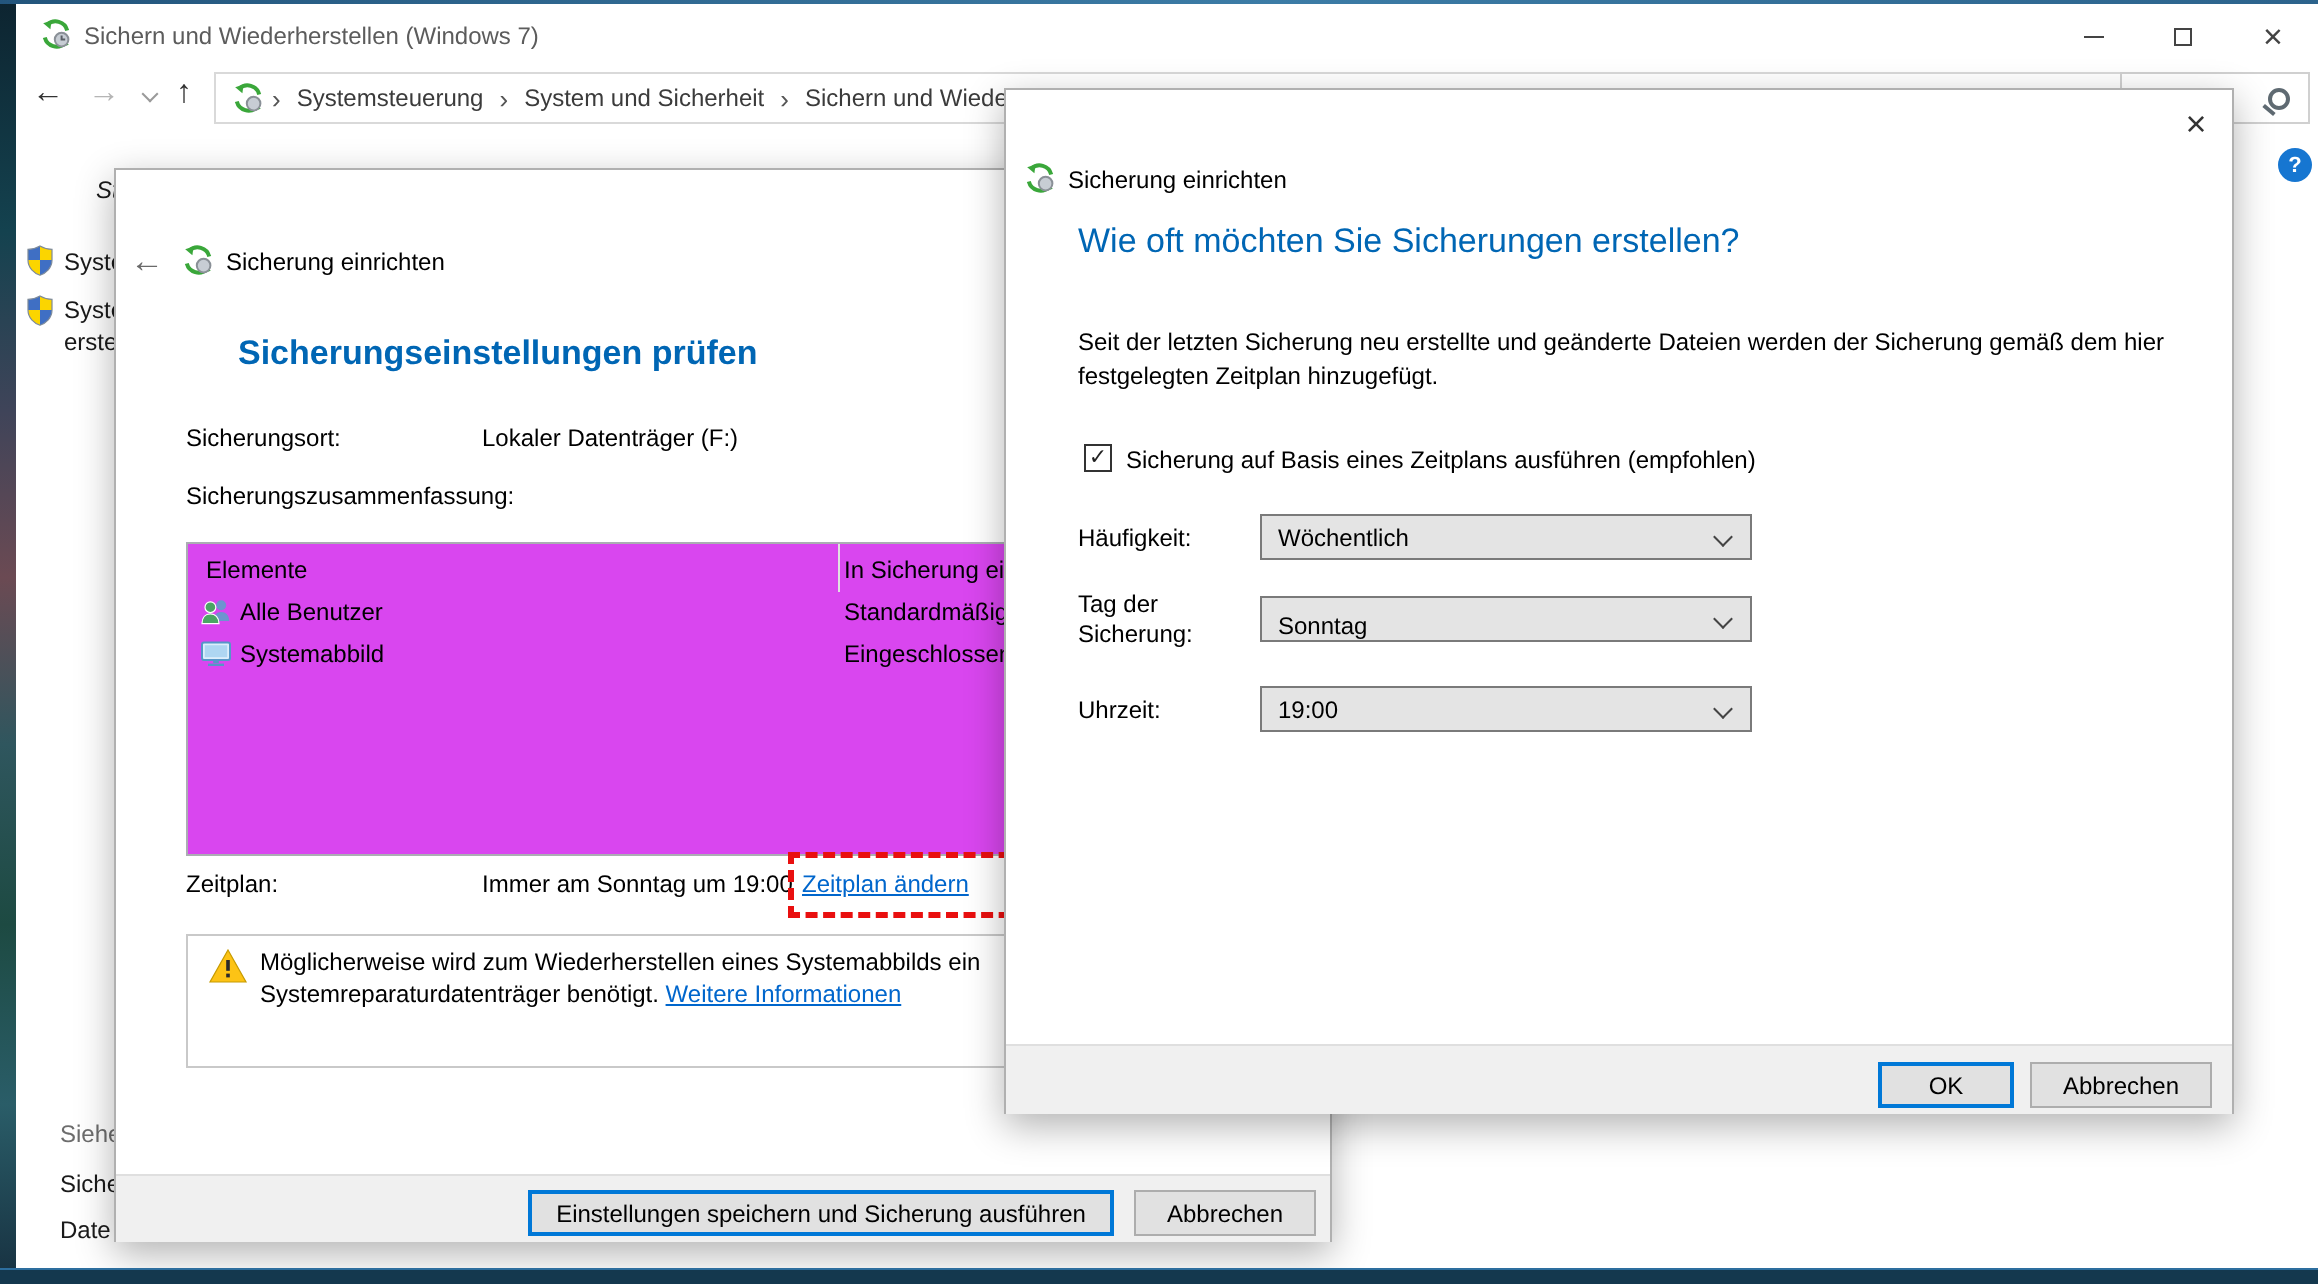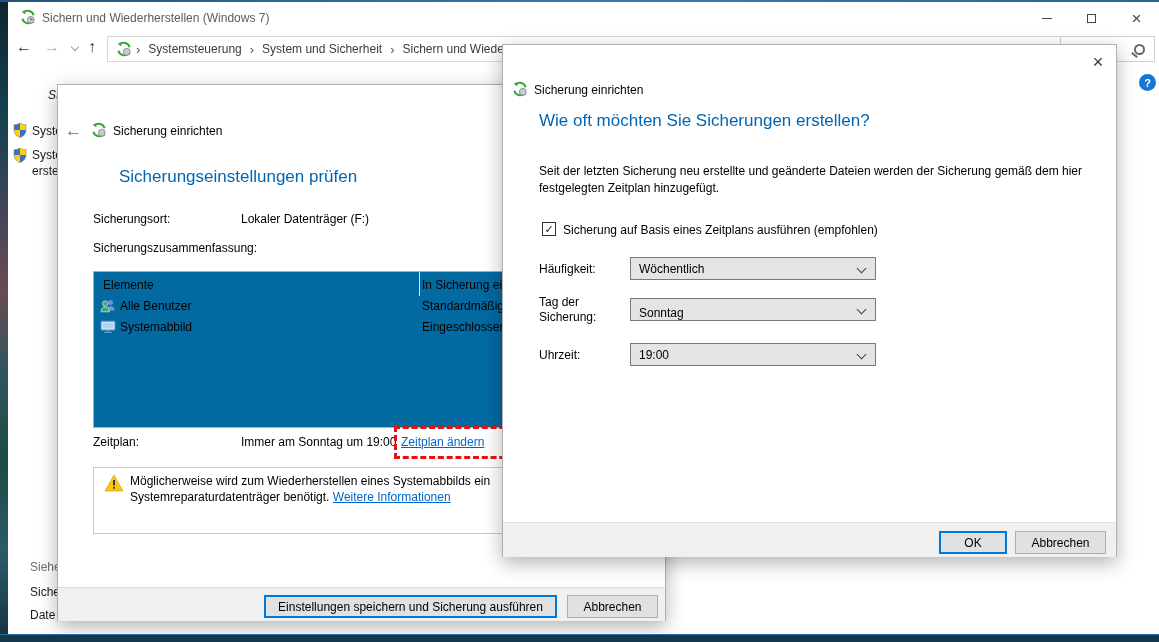--- a/index.html
+++ b/index.html
@@ -46,21 +46,21 @@
   .dialog { background:#fff; border:1px solid #b0b0b0; box-shadow:0 6px 18px rgba(0,0,0,.30); }
   .dialog1 { left:57px; top:84px; width:609px; height:537px; z-index:10; }
   .dialog2 { left:502px; top:44px; width:615px; height:513px; z-index:20; }
   .dlg-heading { color:#0066b4; font-size:17px; white-space:nowrap; }
   .dlg-header-text { color:#000; white-space:nowrap; }
   .back-arrow { color:#6a6a6a; font-size:17px; line-height:1; }
   .link { color:#0066cc; text-decoration:underline; white-space:nowrap; }
   .lbl { white-space:nowrap; }
 
   
-  .sum-table { border:1px solid #abadb3; background:#0369a1; }
+  .sum-table { border:1px solid #abadb3; background:#d946ef; }
   .tbl-col-sep { position:absolute; left:325px; top:0; width:1px; height:24px; background:#e0e0e0; }
   .tbl-head { position:absolute; top:6px; color:#000; white-space:nowrap; }
   .tbl-row { position:absolute; left:0; width:100%; height:21px; }
   .tbl-icon { position:absolute; left:6px; top:2px; width:16px; height:16px; }
   .tbl-name { position:absolute; left:26px; top:3px; white-space:nowrap; }
   .tbl-status { position:absolute; left:328px; top:3px; white-space:nowrap; }
 
   .red-annotation { border:3px dashed #e90f0f; background:transparent; z-index:3; }
 
   .warn-box { border:1px solid #c9c9c9; background:#fff; }
@@ -183,21 +183,21 @@
       <svg viewBox="0 0 16 16" width="16" height="16">
         <path d="M13.6 6.2 A6 6 0 0 0 3.6 3.4" stroke="#3aa73a" stroke-width="2" fill="none"></path>
         <path d="M5.8 1.2 L1.6 2.6 L5.2 5.6 Z" fill="#3aa73a"></path>
         <path d="M2.4 9.8 A6 6 0 0 0 12.4 12.6" stroke="#3aa73a" stroke-width="2" fill="none"></path>
         <path d="M10.2 14.8 L14.4 13.4 L10.8 10.4 Z" fill="#3aa73a"></path>
         <circle cx="10.8" cy="10.8" r="3.4" fill="#c7cdd4" stroke="#8a9097"></circle>
       </svg>
     </span>
     <span class="abs dlg-header-text" style="left:55px; top:39px;">Sicherung einrichten</span>
 
-    <span class="abs dlg-heading" style="left:61px; top:82px;">Sicherungseinstellungen prüfen</span>
+    <span class="abs dlg-heading" style="left:61px; top:82px;font-weight:bold;">Sicherungseinstellungen prüfen</span>
 
     <span class="abs lbl" style="left:35px; top:127px;">Sicherungsort:</span>
     <span class="abs lbl" style="left:183px; top:127px;">Lokaler Datenträger (F:)</span>
 
     <span class="abs lbl" style="left:35px; top:156px;">Sicherungszusammenfassung:</span>
 
     <div class="abs sum-table" style="left:35px; top:186px; width:553px; height:157px;">
       <span class="tbl-col-sep"></span>
       <span class="tbl-head" style="left:9px;">Elemente</span>
       <span class="tbl-head" style="left:328px;">In Sicherung ei</span>

